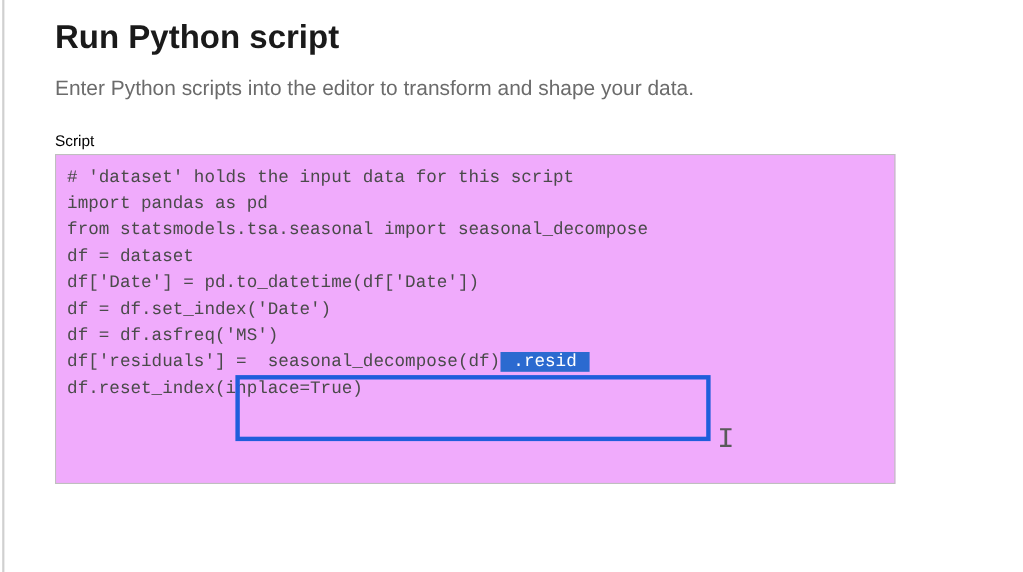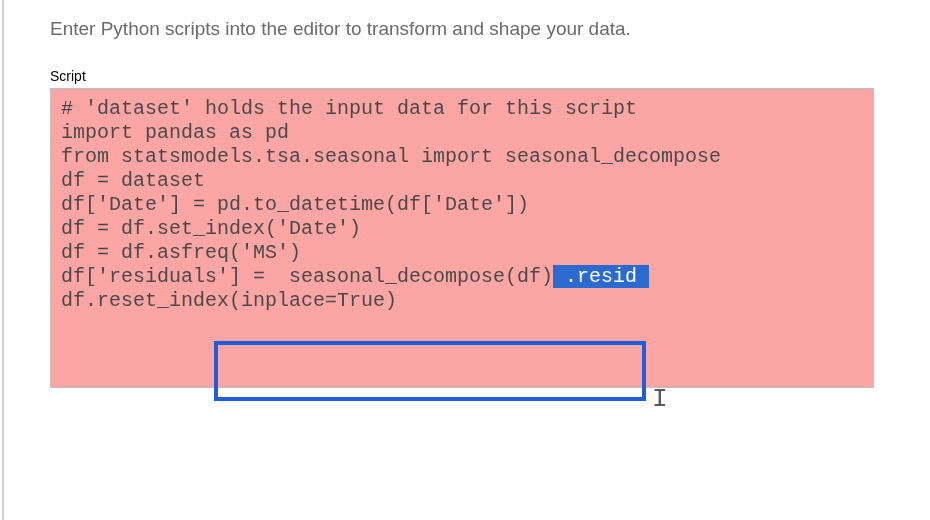--- a/index.html
+++ b/index.html
@@ -27,32 +27,32 @@
     color: #6b6b6b;
     margin: 0 0 28px 0;
   }
   .field-label {
     font-size: 14px;
     color: #000000;
     margin-bottom: 4px;
   }
   .code-box {
     border: 1px solid #bfbfbf;
-    width: 824px;
+    width: 764px;
     height: 300px;
     padding: 8px 10px;
     font-family: Consolas, "Courier New", monospace;
-    font-size: 20px;
+    font-size: 16px;
     line-height: 24px;
     color: #4a4a4a;
     white-space: pre;
     overflow: hidden;
     box-sizing: border-box;
     position: relative;
-    background: #fca5a5;
+    background: #f0abfc;
   }
   .code-line {
     height: 24px;
   }
   .sel {
     background: #2b6ad0;
     color: #fff;
     padding: 0 12px;
   }
   .highlight-box {
@@ -76,20 +76,21 @@
     width: 2px;
     background: #d0d0d0;
   }
 </style>
 </head>
 <body>
 
 <div class="left-rule"></div>
 
 <div class="panel">
+  <h1 class="title">Run Python script</h1>
   <p class="subtitle">Enter Python scripts into the editor to transform and shape your data.</p>
   <div class="field-label">Script</div>
 
   <div class="code-box"><div class="code-line"># 'dataset' holds the input data for this script</div><div class="code-line">import pandas as pd</div><div class="code-line">from statsmodels.tsa.seasonal import seasonal_decompose</div><div class="code-line">df = dataset</div><div class="code-line">df['Date'] = pd.to_datetime(df['Date'])</div><div class="code-line">df = df.set_index('Date')</div><div class="code-line"><span>df = df.asfreq('M</span><span>S')</span></div><div class="code-line"><span>df['residuals'] = </span><span> seasonal_decompose(df)</span><span class="sel">.resid</span></div><div class="code-line"><span>df.reset_index(in</span><span>place=True)</span></div></div>
 </div>
 
 <div class="highlight-box" style="left:214px;top:341px;width:424px;height:52px;"></div>
 
 <div class="caret" style="left:652px;top:384px;">I</div>
 

